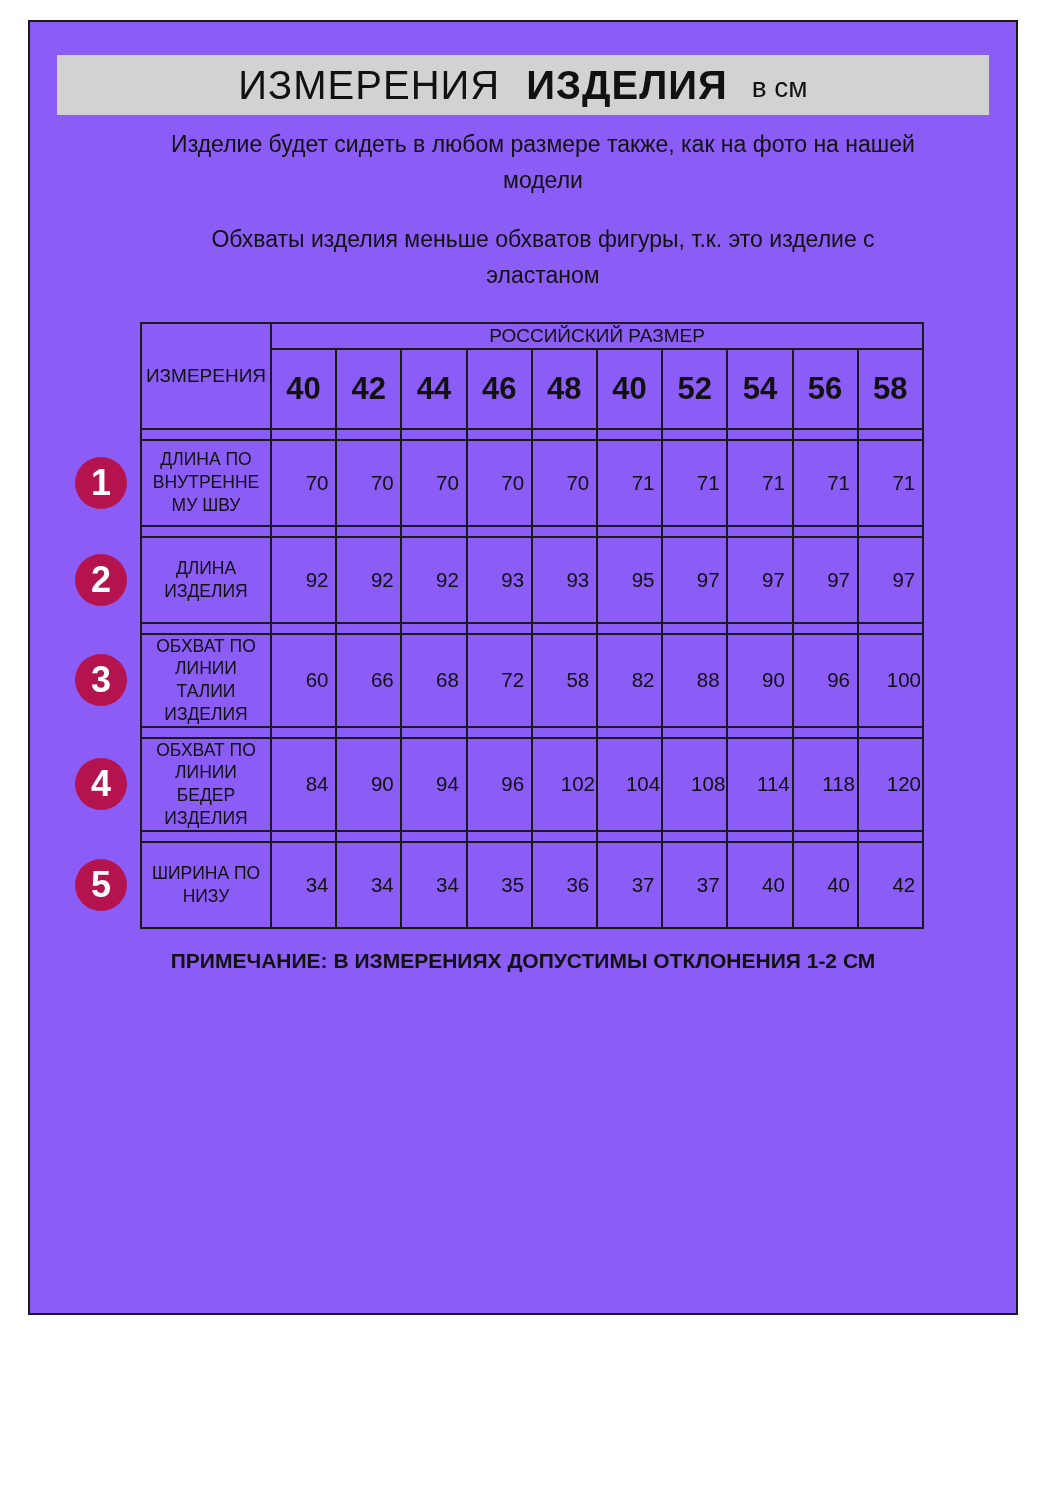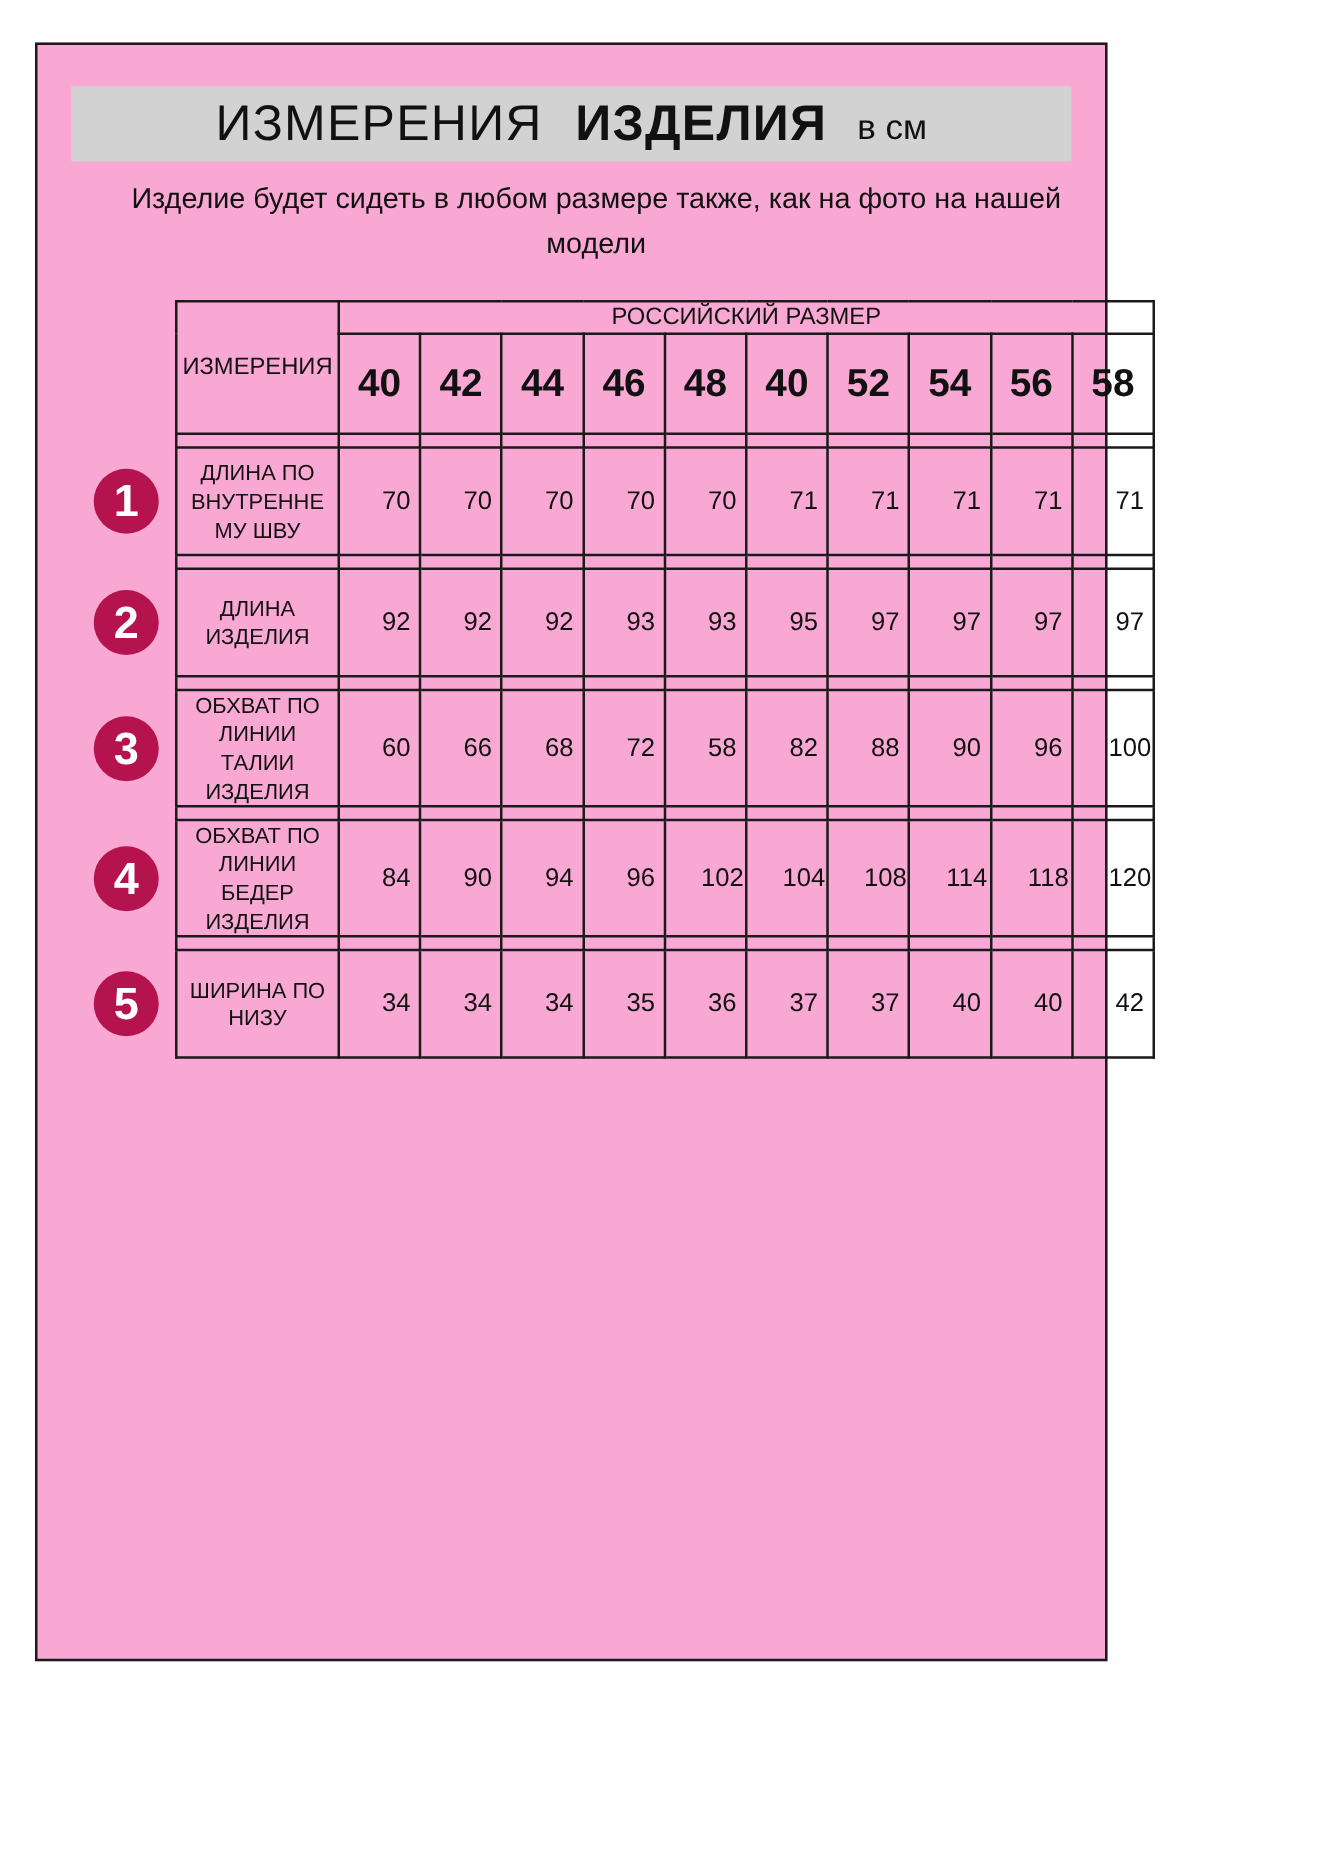--- a/index.html
+++ b/index.html
@@ -11,24 +11,24 @@
   * { margin: 0; padding: 0; box-sizing: border-box; }
   html, body { background: #ffffff; }
   body {
     width: 1061px; height: 1500px;
     font-family: "Liberation Sans", "DejaVu Sans", sans-serif;
     color: var(--text);
     position: relative;
   }
   .sheet { position: relative; width: 1061px; height: 1500px; }
   .page-frame {
-    position: absolute; left: 28px; top: 34px;
-    width: 858px; height: 1295px;
+    position: absolute; left: 28px; top: 20px;
+    width: 990px; height: 1295px;
     border: 2px solid var(--line);
-    background: #f9a8d4;
+    background: #8b5cf6;
   }
   .title-bar {
     margin: 33px 27px 0 27px;
     height: 60px;
     background: var(--bar-bg);
     display: flex; align-items: center; justify-content: center;
   }
   .title-main  { font-size: 40px; font-weight: 400; letter-spacing: 1px; }
   .title-bold  { font-size: 40px; font-weight: 700; letter-spacing: 1px; margin-left: 26px; }
   .title-unit  { font-size: 28px; font-weight: 400; margin-left: 24px; padding-top: 6px; }
@@ -87,20 +87,22 @@
 
     <div class="title-bar">
       <span class="title-main">ИЗМЕРЕНИЯ</span>
       <span class="title-bold">ИЗДЕЛИЯ</span>
       <span class="title-unit">в см</span>
     </div>
 
 
     <p class="intro">Изделие будет сидеть в любом размере также, как на фото на нашей
 модели</p>
+    <p class="intro">Обхваты изделия меньше обхватов фигуры, т.к. это изделие с
+эластаном</p>
 
     <div class="table-section">
       <table class="size-table">
         <colgroup>
           <col style="width:130px">
           <col>
             <col>
             <col>
             <col>
             <col>
@@ -269,15 +271,16 @@
             </tr>
           </tbody>
       </table>
     <div class="badge" style="top: 135px;">1</div>
         <div class="badge" style="top: 232px;">2</div>
         <div class="badge" style="top: 332.5px;">3</div>
         <div class="badge" style="top: 436.5px;">4</div>
         <div class="badge" style="top: 537px;">5</div>
       </div>
 
+    <p class="note">ПРИМЕЧАНИЕ: В ИЗМЕРЕНИЯХ ДОПУСТИМЫ ОТКЛОНЕНИЯ 1-2 СМ</p>
 
   </div>
 </div>
 
 </body></html>

